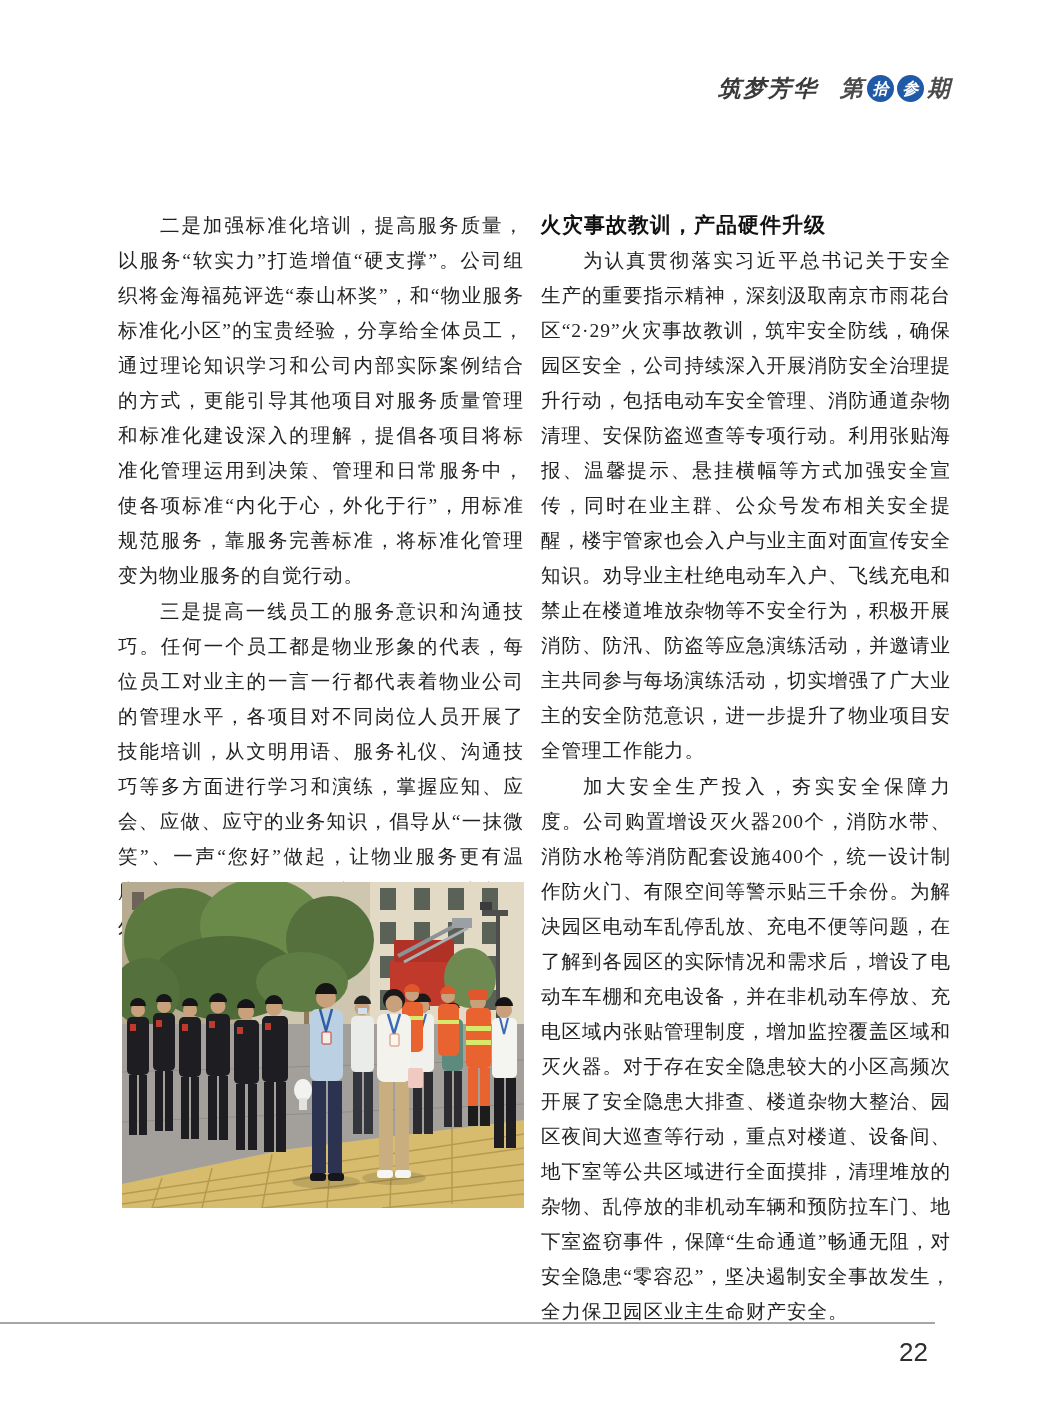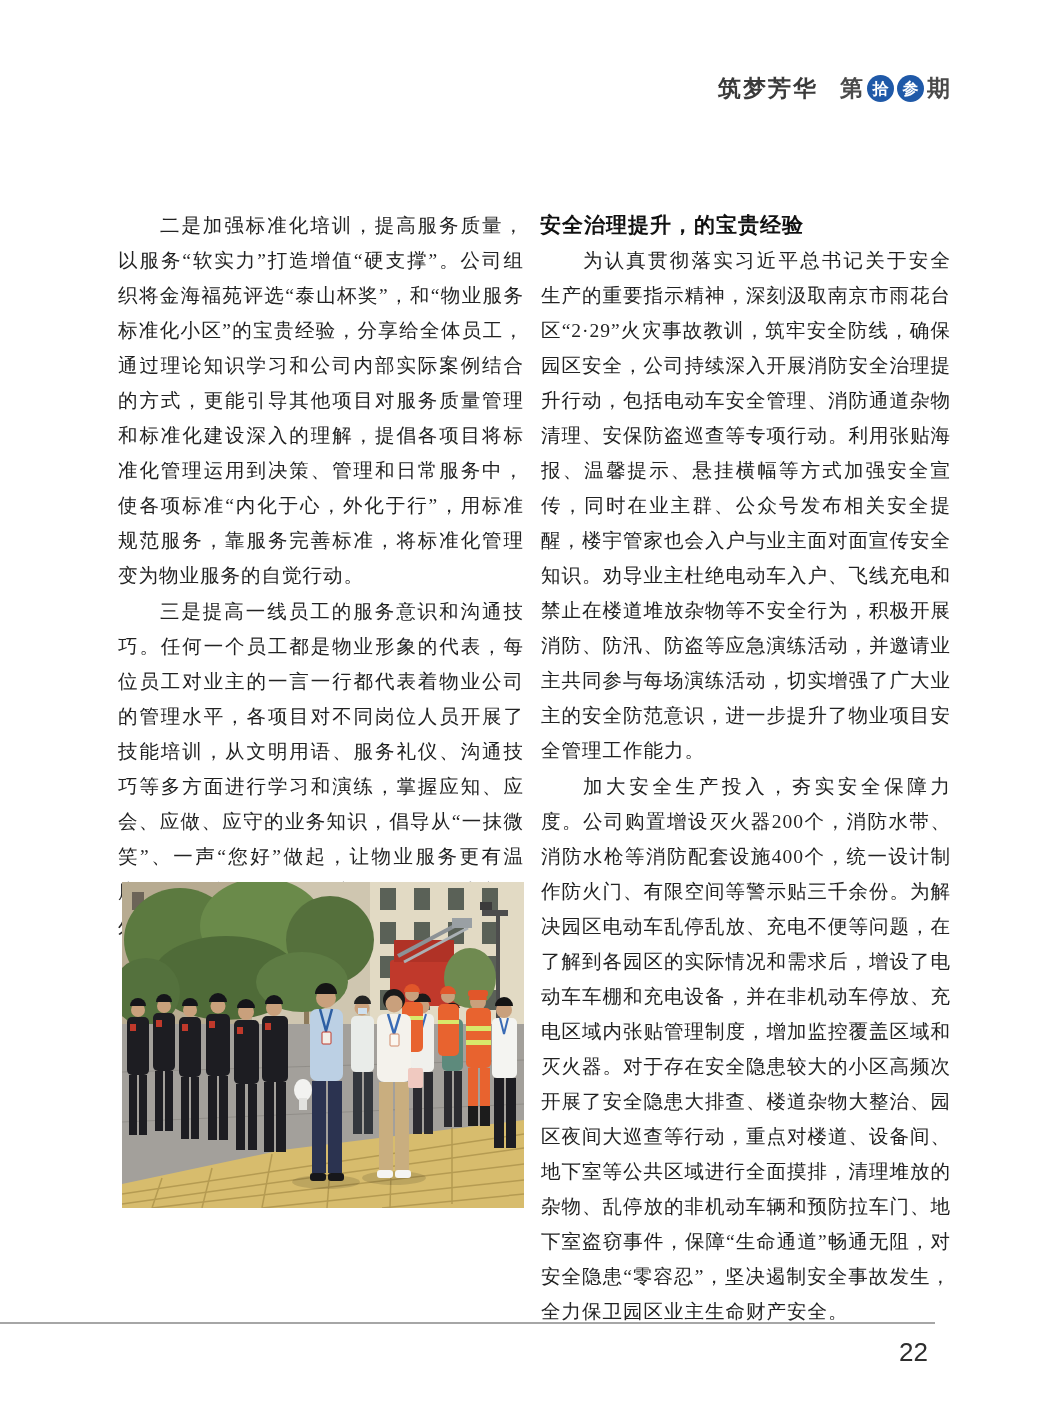--- a/index.html
+++ b/index.html
@@ -9,20 +9,21 @@
     background:#ffffff;
     margin:0 auto;
     overflow:hidden;
     font-family:"Liberation Serif","DejaVu Serif",serif;
   }
   
   .header{
     position:absolute;top:73px;right:100px;
     display:flex;align-items:center;gap:6px;
     font-family:"Liberation Sans","DejaVu Sans",sans-serif;
+    font-style:italic;
   }
   .mag-title{
     font-size:23px;font-weight:bold;color:#3a3a3a;
     letter-spacing:2px;margin-right:16px;
   }
   .issue{display:flex;align-items:center;gap:3px;}
   .issue-txt{font-size:23px;color:#4a4a4a;font-weight:bold;letter-spacing:1px;}
   .issue-circle{
     width:27px;height:27px;border-radius:50%;
     background:#1f59a8;color:#ffffff;
@@ -74,21 +75,21 @@
       <span class="issue-txt">期</span>
     </span>
   </div>
 
   <div class="col col-left">
     <p>二是加强标准化培训，提高服务质量，以服务“软实力”打造增值“硬支撑”。公司组织将金海福苑评选“泰山杯奖”，和“物业服务标准化小区”的宝贵经验，分享给全体员工，通过理论知识学习和公司内部实际案例结合的方式，更能引导其他项目对服务质量管理和标准化建设深入的理解，提倡各项目将标准化管理运用到决策、管理和日常服务中，使各项标准“内化于心，外化于行”，用标准规范服务，靠服务完善标准，将标准化管理变为物业服务的自觉行动。</p>
     <p>三是提高一线员工的服务意识和沟通技巧。任何一个员工都是物业形象的代表，每位员工对业主的一言一行都代表着物业公司的管理水平，各项目对不同岗位人员开展了技能培训，从文明用语、服务礼仪、沟通技巧等多方面进行学习和演练，掌握应知、应会、应做、应守的业务知识，倡导从“一抹微笑”、一声“您好”做起，让物业服务更有温度，将品质服务融于点滴，内敛职业素养，外塑企业形象。</p>
   </div>
 
   <div class="col col-right">
-    <div class="sec-heading">安全治理提升，的宝贵经验</div>
+    <div class="sec-heading">火灾事故教训，产品硬件升级</div>
     <p>为认真贯彻落实习近平总书记关于安全生产的重要指示精神，深刻汲取南京市雨花台区“2·29”火灾事故教训，筑牢安全防线，确保园区安全，公司持续深入开展消防安全治理提升行动，包括电动车安全管理、消防通道杂物清理、安保防盗巡查等专项行动。利用张贴海报、温馨提示、悬挂横幅等方式加强安全宣传，同时在业主群、公众号发布相关安全提醒，楼宇管家也会入户与业主面对面宣传安全知识。劝导业主杜绝电动车入户、飞线充电和禁止在楼道堆放杂物等不安全行为，积极开展消防、防汛、防盗等应急演练活动，并邀请业主共同参与每场演练活动，切实增强了广大业主的安全防范意识，进一步提升了物业项目安全管理工作能力。</p>
     <p>加大安全生产投入，夯实安全保障力度。公司购置增设灭火器200个，消防水带、消防水枪等消防配套设施400个，统一设计制作防火门、有限空间等警示贴三千余份。为解决园区电动车乱停乱放、充电不便等问题，在了解到各园区的实际情况和需求后，增设了电动车车棚和充电设备，并在非机动车停放、充电区域内张贴管理制度，增加监控覆盖区域和灭火器。对于存在安全隐患较大的小区高频次开展了安全隐患大排查、楼道杂物大整治、园区夜间大巡查等行动，重点对楼道、设备间、地下室等公共区域进行全面摸排，清理堆放的杂物、乱停放的非机动车辆和预防拉车门、地下室盗窃事件，保障“生命通道”畅通无阻，对安全隐患“零容忍”，坚决遏制安全事故发生，全力保卫园区业主生命财产安全。</p>
   </div>
 
   <div class="photo">
     <svg width="402" height="326" viewBox="0 0 402 326" xmlns="http://www.w3.org/2000/svg">
 
       <g>
         <rect x="0" y="0" width="402" height="160" fill="#cfc6b0"></rect>
         <rect x="0" y="0" width="130" height="160" fill="#b7ab91"></rect>

